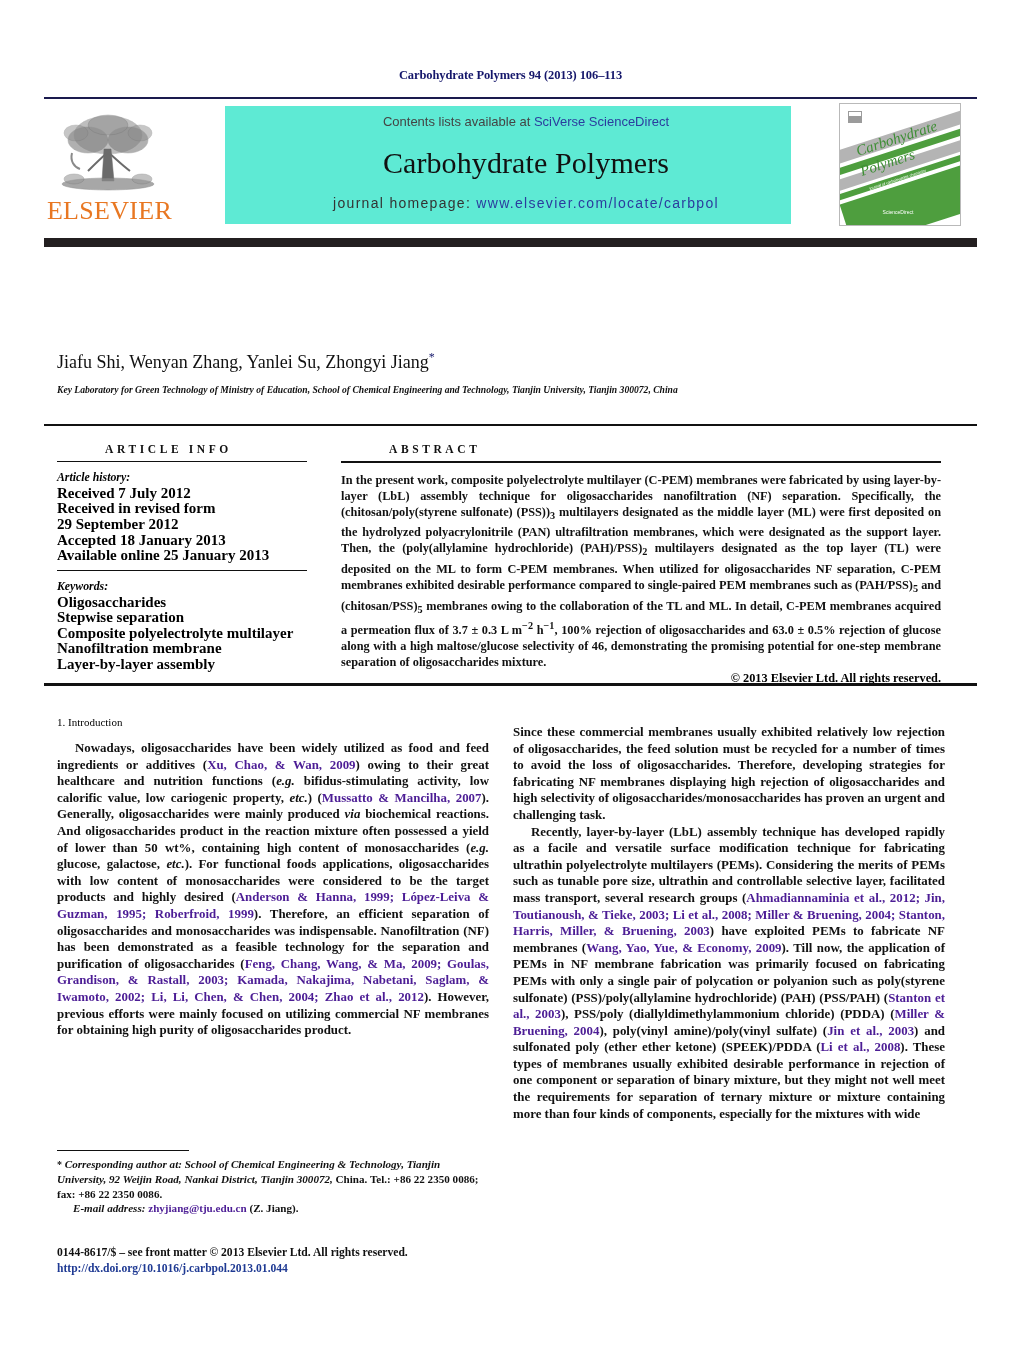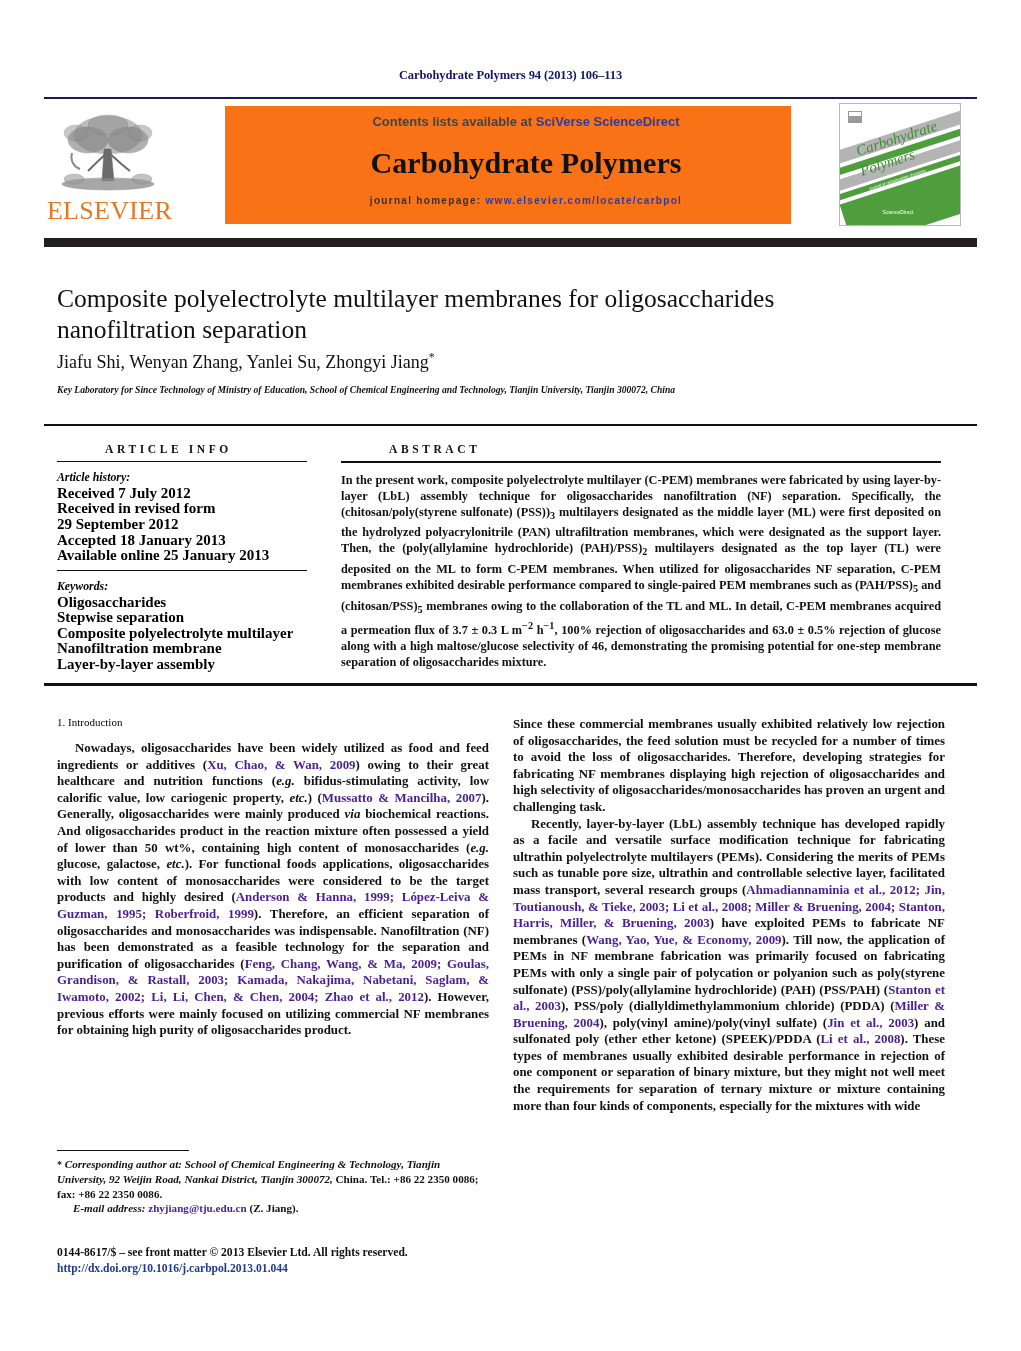--- a/index.html
+++ b/index.html
@@ -75,23 +75,22 @@
     letter-spacing: 0.3px;
     color: #e87722;
     line-height: 1;
   }
 
   .contents-box {
     position: absolute;
     left: 181px; top: 3px;
     width: 566px;
     height: 118px;
-    background: #f97316;
+    background: #5eead4;
     box-sizing: border-box;
-    font-weight: bold;
   }
   .contents-line {
     position: absolute;
     left: 0; top: 8px;
     width: 602px;
     text-align: center;
     font-family: "Liberation Sans", sans-serif;
     font-size: 13px;
     color: #444444;
   }
@@ -107,21 +106,21 @@
     font-size: 30px;
     color: #111111;
     letter-spacing: 0.1px;
   }
   .homepage-line {
     position: absolute;
     left: 0; top: 89px;
     width: 602px;
     text-align: center;
     font-family: "Liberation Sans", sans-serif;
-    font-size: 10px;
+    font-size: 14px;
     color: #333333;
     letter-spacing: 1.3px;
   }
   .homepage-line .url {
     color: #2b3c9e;
   }
 
   .cover-thumb {
     position: absolute;
     left: 795px; top: 0px;
@@ -277,20 +276,21 @@
     line-height: 16.6px;
     text-align: justify;
     margin: 0;
     color: #111111;
     text-indent: 18px;
     -webkit-hyphens: none;
     hyphens: none;
   }
   p.body-par.no-indent {
     text-indent: 0;
+    margin-top: 8px;
   }
   .ref {
     color: #4c1d95;
   }
   .ital {
     font-style: italic;
   }
 
   
   .footnote-rule {
@@ -383,23 +383,22 @@
         <text x="18" y="52" transform="rotate(-18 18 52)" fill="#3e8e35" font-family="'Liberation Serif', serif" font-size="15" font-style="italic">Carbohydrate</text>
         <text x="22" y="72" transform="rotate(-18 22 72)" fill="#3e8e35" font-family="'Liberation Serif', serif" font-size="15" font-style="italic">Polymers</text>
         <text x="30" y="86" transform="rotate(-18 30 86)" fill="#ffffff" font-family="'Liberation Sans', sans-serif" font-size="4">journal of carbohydrate chemistry</text>
         <text x="58" y="110" fill="#ffffff" font-family="'Liberation Sans', sans-serif" font-size="5" text-anchor="middle">ScienceDirect</text>
       </svg>
     </div>
   </div>
 
   <div class="header-rule-bottom"></div>
 
-  <div class="article-title">Composite polyelectrolyte multilayer membranes for oligosaccharides nanofiltration separation</div>
   <div class="authors"><span>Jiafu Shi, Wenyan Zhang, Yanlei Su, Zhongyi Jiang</span><span class="star">*</span></div>
-  <div class="affiliation">Key Laboratory for Since Technology of Ministry of Education, School of Chemical Engineering and Technology, Tianjin University, Tianjin 300072, China</div>
+  <div class="affiliation">Key Laboratory for Green Technology of Ministry of Education, School of Chemical Engineering and Technology, Tianjin University, Tianjin 300072, China</div>
 
   <div class="info-rule-top"></div>
 
   <div class="info-col">
     <div class="sec-head">ARTICLE INFO</div>
     <div class="thin-rule"></div>
     <div class="info-label">Article history:</div>
     <div class="info-line">Received 7 July 2012</div>
     <div class="info-line">Received in revised form</div>
     <div class="info-line">29 September 2012</div>
@@ -414,20 +413,21 @@
       <div class="info-line">Composite polyelectrolyte multilayer</div>
       <div class="info-line">Nanofiltration membrane</div>
       <div class="info-line">Layer-by-layer assembly</div>
     </div>
   </div>
 
   <div class="abs-col">
     <div class="sec-head">ABSTRACT</div>
     <div class="abs-rule"></div>
     <div class="abstract-text"><span>In the present work, composite polyelectrolyte multilayer (C-PEM) membranes were fabricated by using layer-by-layer (LbL) assembly technique for oligosaccharides nanofiltration (NF) separation. Specifically, the (chitosan/poly(styrene sulfonate) (PSS))</span><sub>3</sub><span> multilayers designated as the middle layer (ML) were first deposited on the hydrolyzed polyacrylonitrile (PAN) ultrafiltration membranes, which were designated as the support layer. Then, the (poly(allylamine hydrochloride) (PAH)/PSS)</span><sub>2</sub><span> multilayers designated as the top layer (TL) were deposited on the ML to form C-PEM membranes. When utilized for oligosaccharides NF separation, C-PEM membranes exhibited desirable performance compared to single-paired PEM membranes such as (PAH/PSS)</span><sub>5</sub><span> and (chitosan/PSS)</span><sub>5</sub><span> membranes owing to the collaboration of the TL and ML. In detail, C-PEM membranes acquired a permeation flux of 3.7 ± 0.3 L m</span><sup>−2</sup><span> h</span><sup>−1</sup><span>, 100% rejection of oligosaccharides and 63.0 ± 0.5% rejection of glucose along with a high maltose/glucose selectivity of 46, demonstrating the promising potential for one-step membrane separation of oligosaccharides mixture.</span></div>
+    <div class="copyright-line">© 2013 Elsevier Ltd. All rights reserved.</div>
   </div>
 
   <div class="info-rule-bottom"></div>
 
   <div class="col-left">
     <h2 class="sec-title">1.  Introduction</h2>
     <p class="body-par"><span>Nowadays, oligosaccharides have been widely utilized as food and feed ingredients or additives (</span><span class="ref">Xu, Chao, &amp; Wan, 2009</span><span>) owing to their great healthcare and nutrition functions (</span><span class="ital">e.g.</span><span> bifidus-stimulating activity, low calorific value, low cariogenic property, </span><span class="ital">etc.</span><span>) (</span><span class="ref">Mussatto &amp; Mancilha, 2007</span><span>). Generally, oligosaccharides were mainly produced </span><span class="ital">via</span><span> biochemical reactions. And oligosaccharides product in the reaction mixture often possessed a yield of lower than 50 wt%, containing high content of monosaccharides (</span><span class="ital">e.g.</span><span> glucose, galactose, </span><span class="ital">etc.</span><span>). For functional foods applications, oligosaccharides with low content of monosaccharides were considered to be the target products and highly desired (</span><span class="ref">Anderson &amp; Hanna, 1999; López-Leiva &amp; Guzman, 1995; Roberfroid, 1999</span><span>). Therefore, an efficient separation of oligosaccharides and monosaccharides was indispensable. Nanofiltration (NF) has been demonstrated as a feasible technology for the separation and purification of oligosaccharides (</span><span class="ref">Feng, Chang, Wang, &amp; Ma, 2009; Goulas, Grandison, &amp; Rastall, 2003; Kamada, Nakajima, Nabetani, Saglam, &amp; Iwamoto, 2002; Li, Li, Chen, &amp; Chen, 2004; Zhao et al., 2012</span><span>). However, previous efforts were mainly focused on utilizing commercial NF membranes for obtaining high purity of oligosaccharides product.</span></p>
   </div>
 
   <div class="col-right">

